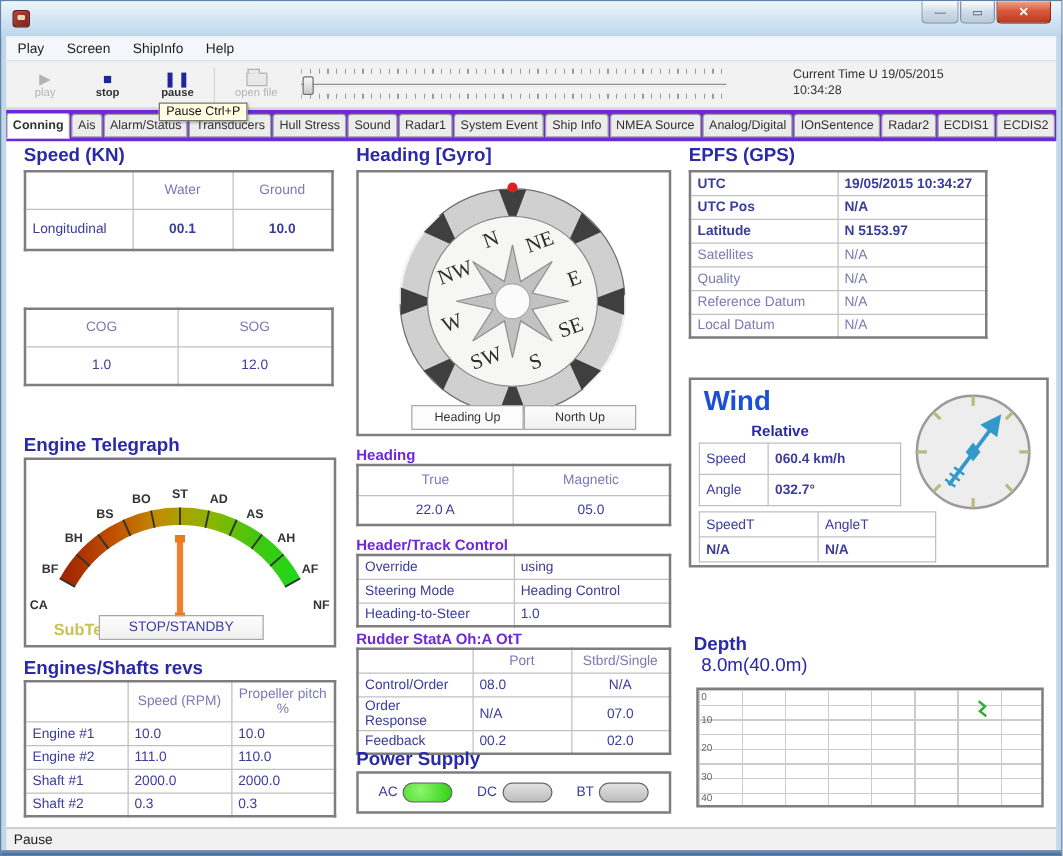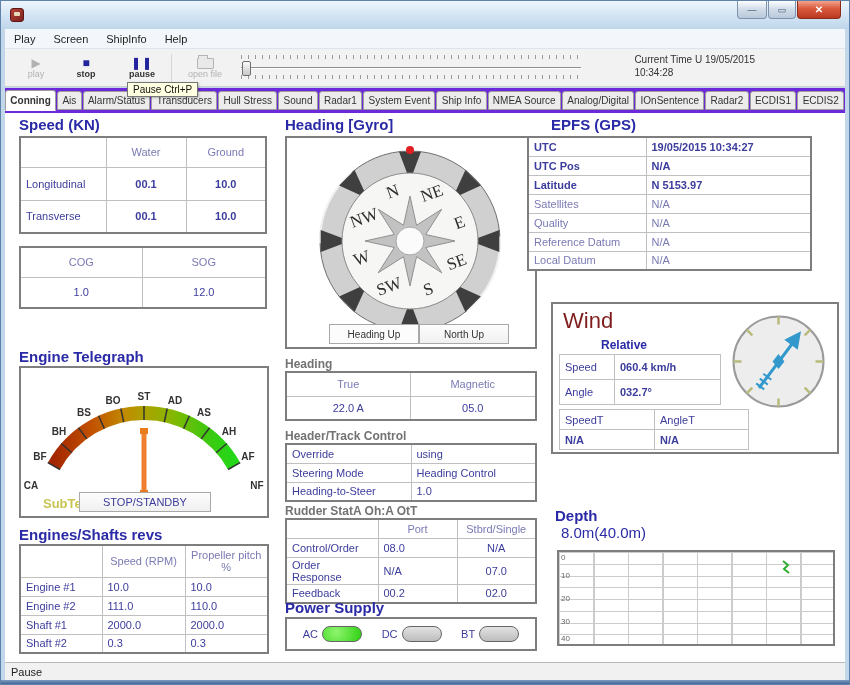--- a/index.html
+++ b/index.html
@@ -34,21 +34,21 @@
   .timebox{position:absolute;right:90px;top:4px;text-align:left}
   .timebox div{font-size:10px;color:#333;line-height:13px}
   .tooltip{position:absolute;left:126px;top:81px;background:#ffffe1;border:1px solid #767676;font-size:10px;color:#111;padding:1px 5px;z-index:60;white-space:nowrap;box-shadow:1px 1px 2px rgba(0,0,0,.25)}
   
   .tabstrip{position:absolute;top:87px;left:4px;right:4px;height:25px;display:flex;align-items:center;background:#6d28d9;z-index:5}
   .tab{flex:1 1 auto;height:19px;display:flex;align-items:center;justify-content:center;white-space:nowrap;font-size:10px;color:#333;background:#ececec;border:1px solid #9d9d9d;border-radius:3px 3px 0 0;margin-right:1px;padding:0 4px}
   .tab.active{background:#fff;font-weight:bold;height:21px;border-bottom:1px solid #fff;z-index:6}
   
   .content{position:absolute;top:108px;left:4px;right:4px;bottom:22px;background:#fff;border-top:1px solid #8a8a8a;overflow:hidden}
   .h1{position:absolute;font-size:15px;font-weight:bold;color:#2a2aa6;white-space:nowrap}
-  .h2{position:absolute;font-size:12px;font-weight:bold;color:#737373;white-space:nowrap}
+  .h2{position:absolute;font-size:12px;font-weight:bold;color:#6d28d9;white-space:nowrap}
   table.dt{position:absolute;border-collapse:collapse;background:#fff;border:2px solid #7e7e7e;table-layout:fixed}
   .dt td,.dt th{border:1px solid #c0c0c0;color:#3c3c9c;font-size:11px;font-weight:normal;padding:1px 5px;overflow:hidden}
   .dt .c{text-align:center}
   .dt .strong{font-weight:bold}
   .dt .dim{color:#7a7ab4}
   .panel{position:absolute;border:2px solid #7e7e7e;background:#fff}
   .btn{border:1px solid #a8a8a8;background:linear-gradient(#fdfdfd,#f0f0f0);color:#3c3c9c;font-size:11px;display:flex;align-items:center;justify-content:center}
   
   .tele-lbl{position:absolute;font-size:10px;font-weight:bold;color:#333;transform:translate(-50%,-50%)}
   .subtel{position:absolute;left:22px;top:128px;font-size:13px;font-weight:bold;color:#c9c452}
@@ -147,25 +147,20 @@
 
     <table class="dt" style="left:14px;top:26px;width:248px">
       <tbody>
           <tr style="height:30px">
         <th style="width:86px"></th>
         <th class="c dim">Water</th>
         <th class="c dim">Ground</th>
       </tr>
       <tr style="height:33px">
         <td>Longitudinal</td>
-        <td class="c strong">00.1</td>
-        <td class="c strong">10.0</td>
-      </tr>
-      <tr style="height:33px">
-        <td>Transverse</td>
         <td class="c strong">00.1</td>
         <td class="c strong">10.0</td>
       </tr>
     </tbody>
       </table>
 
     <table class="dt" style="left:14px;top:136px;width:248px">
       <tbody>
           <tr style="height:30px">
         <th class="c dim" style="width:122px">COG</th>
@@ -363,21 +358,21 @@
         <span>DC</span>
         <span class="pill off"></span>
       </div>
       <div class="pwr-item">
         <span>BT</span>
         <span class="pill off"></span>
       </div>
     </div>
 
     <div class="h1" style="left:546px;top:6px">EPFS (GPS)</div>
-    <table class="dt" style="left:522px;top:26px;width:285px">
+    <table class="dt" style="left:546px;top:26px;width:239px">
       <tbody>
           <tr style="height:19px">
         <td class="strong" style="width:118px">UTC</td>
         <td class="strong">19/05/2015 10:34:27</td>
       </tr>
       <tr style="height:19px">
         <td class="strong">UTC Pos</td>
         <td class="strong">N/A</td>
       </tr>
       <tr style="height:19px">
@@ -397,21 +392,21 @@
         <td class="dim">N/A</td>
       </tr>
       <tr style="height:19px">
         <td class="dim">Local Datum</td>
         <td class="dim">N/A</td>
       </tr>
     </tbody>
       </table>
 
     <div class="panel" style="left:546px;top:192px;width:288px;height:152px">
-      <div style="position:absolute;left:10px;top:4px;font-size:22px;font-weight:normal;color:#7f1d1d">Wind</div>
+      <div style="position:absolute;left:10px;top:4px;font-size:22px;font-weight:bold;color:#1d4ed8">Wind</div>
       <div style="position:absolute;left:48px;top:34px;font-size:12px;font-weight:bold;color:#2a2aa6">Relative</div>
       <table class="dt" style="left:6px;top:50px;width:162px;border-width:1px">
         <tbody>
             <tr style="height:25px">
           <td style="width:55px">Speed</td>
           <td class="strong">060.4 km/h</td>
         </tr>
         <tr style="height:25px">
           <td>Angle</td>
           <td class="strong">032.7°</td>

